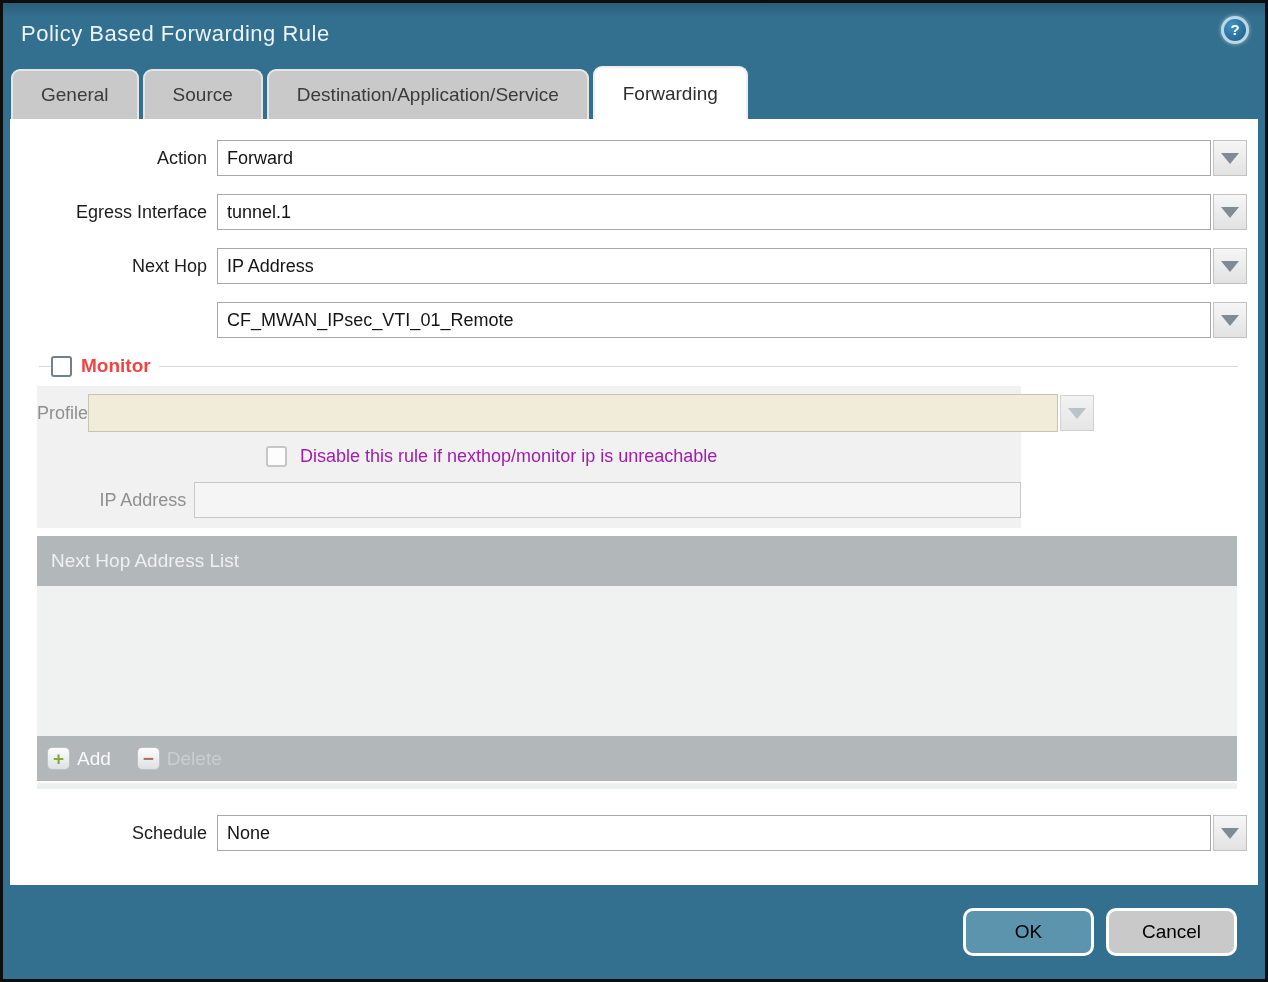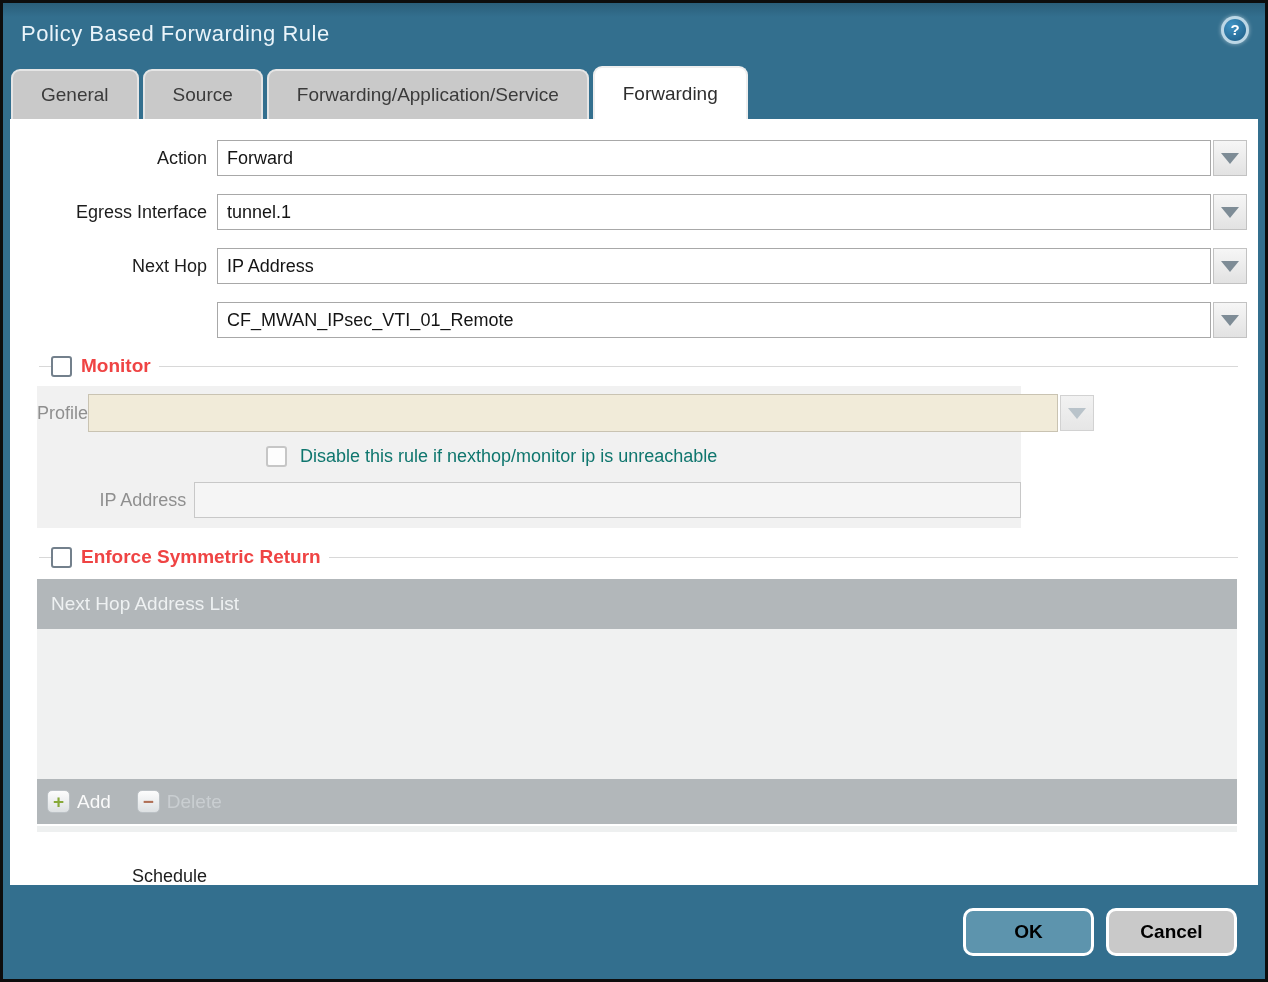--- a/index.html
+++ b/index.html
@@ -82,21 +82,21 @@
   .prow { display:flex; margin-bottom:14px; }
   .plabel {
     width:182px; text-align:right; font-size:18px; color:#8f8f8f;
     display:flex; align-items:center; justify-content:flex-end;
   }
   .cream-field {
     width:970px; height:38px; background:#f1ebd9; border:1px solid #c9c3b2;
   }
   .ddbtn.dis { background:linear-gradient(#f2f2f2,#e6e6e6); border-color:#d2d2d2; cursor:default; }
   .dis-check-row { display:flex; align-items:center; margin:0 0 15px 229px; }
-  .dis-check-label { font-size:18px; color:#0f766e; margin-left:4px; }
+  .dis-check-label { font-size:18px; color:#a21caf; margin-left:4px; }
   .gray-input {
     width:1008px; height:36px; background:#f5f5f5; border:1px solid #c8c8c8;
   }
   
   .nh-table { margin:8px 0 0 27px; width:1200px; }
   .nh-header {
     height:50px; background:#b2b7ba; color:#eef1f2; font-size:19px;
     display:flex; align-items:center; padding-left:14px;
   }
   .nh-body { height:150px; background:#f0f1f1; }
@@ -118,21 +118,21 @@
   .tbl-bottom-strip { margin:2px 0 0 27px; width:1200px; height:6px; background:#eef0f0; }
   .schedule-row { margin-top:22px;border-radius:15px; }
   
   .footerbar {
     height:94px; display:flex; align-items:center; justify-content:flex-end;
     gap:12px; padding-right:28px;
   }
   .btn {
     min-width:131px; height:48px; border-radius:10px; border:3px solid #ffffff;
     font-size:19px; color:#000; display:flex; align-items:center; justify-content:center;
-    cursor:pointer; font-family:"Liberation Sans", sans-serif;font-weight:bold;
+    cursor:pointer; font-family:"Liberation Sans", sans-serif;
   }
   .btn-ok { background:#5d94ad; }
   .btn-cancel { background:#c9c9c9; }
 </style>
 </head>
 <body>
 
 <div class="outer">
   <div class="dialog">
 
@@ -144,21 +144,21 @@
     </div>
 
     <div class="tabs">
       <div class="tab">
         <span>General</span>
       </div>
       <div class="tab">
         <span>Source</span>
       </div>
       <div class="tab">
-        <span>Forwarding/Application/Service</span>
+        <span>Destination/Application/Service</span>
       </div>
       <div class="tab active">
         <span>Forwarding</span>
       </div>
     </div>
 
     <div class="content">
 
       <div class="frow">
         <div class="flabel">Action</div>
@@ -226,26 +226,20 @@
           <div class="cbox dis"></div>
           <div class="dis-check-label">Disable this rule if nexthop/monitor ip is unreachable</div>
         </div>
         <div class="prow" style="margin-bottom:0;">
           <div class="plabel">IP Address</div>
           <div class="fgap"></div>
           <div class="gray-input"></div>
         </div>
       </div>
 
-      <div class="section-head" style="margin-top:15px;">
-        <div class="hline left"></div>
-        <div class="cbox"></div>
-        <div class="section-title">Enforce Symmetric Return</div>
-        <div class="hline right"></div>
-      </div>
 
       <div class="nh-table">
         <div class="nh-header">
           <span>Next Hop Address List</span>
         </div>
         <div class="nh-body"></div>
         <div class="nh-footer">
           <div class="tbl-btn">
             <div class="mini-icon">
               <span class="plus-glyph">+</span>
@@ -258,20 +252,26 @@
             </div>
             <span class="tbl-btn-label">Delete</span>
           </div>
         </div>
       </div>
       <div class="tbl-bottom-strip"></div>
 
       <div class="frow schedule-row">
         <div class="flabel">Schedule</div>
         <div class="fgap"></div>
+        <div class="fctrl">
+          <div class="field">None</div>
+          <div class="ddbtn">
+            <div class="arrow"></div>
+          </div>
+        </div>
       </div>
 
     </div>
 
     <div class="footerbar">
       <div class="btn btn-ok">OK</div>
       <div class="btn btn-cancel">Cancel</div>
     </div>
 
   </div>

